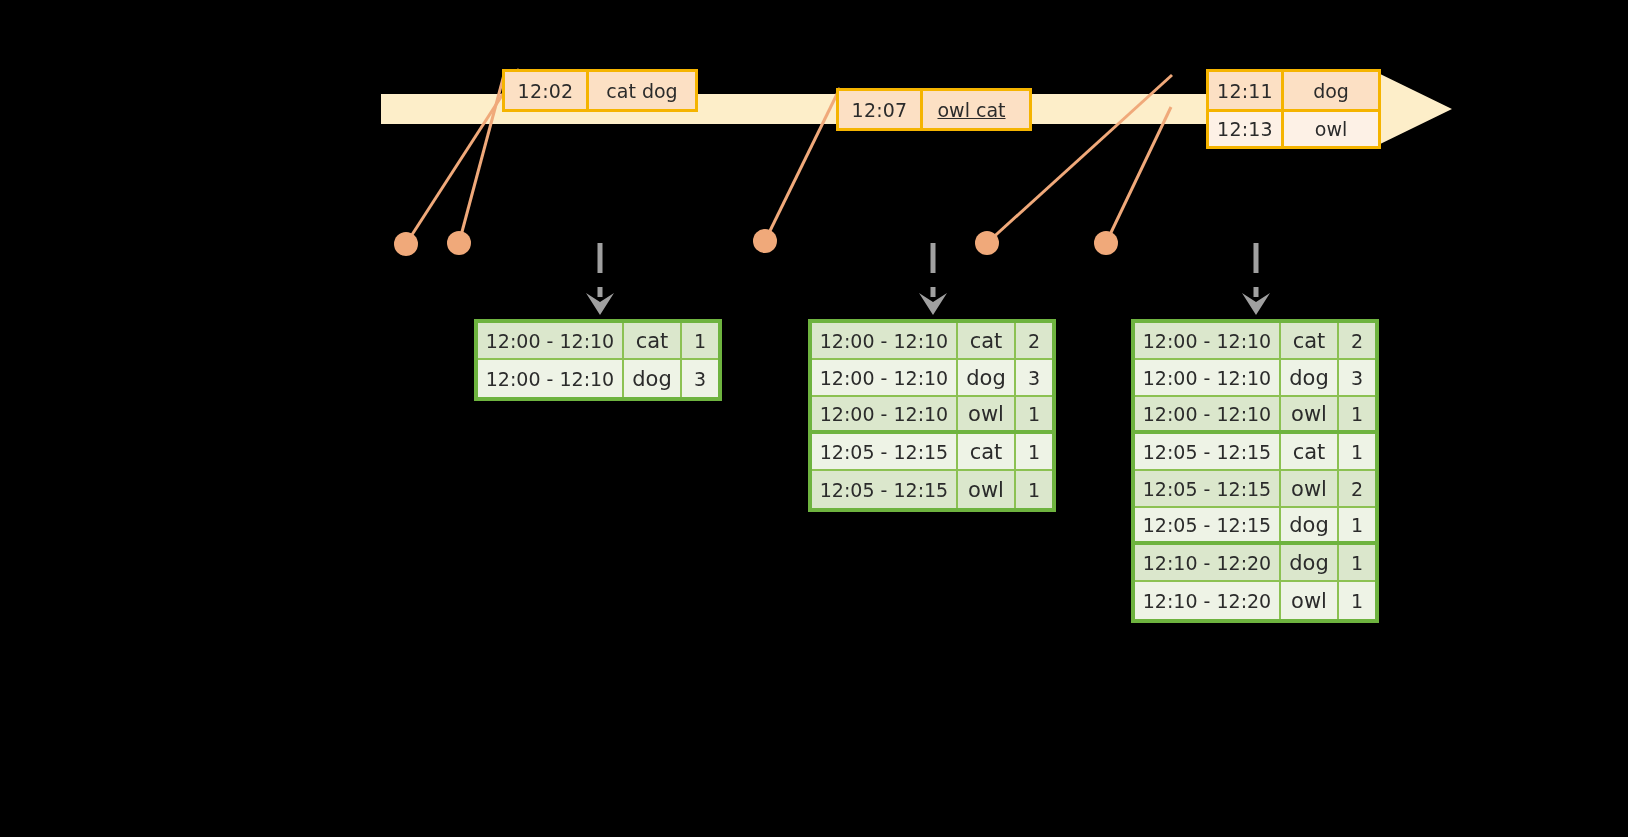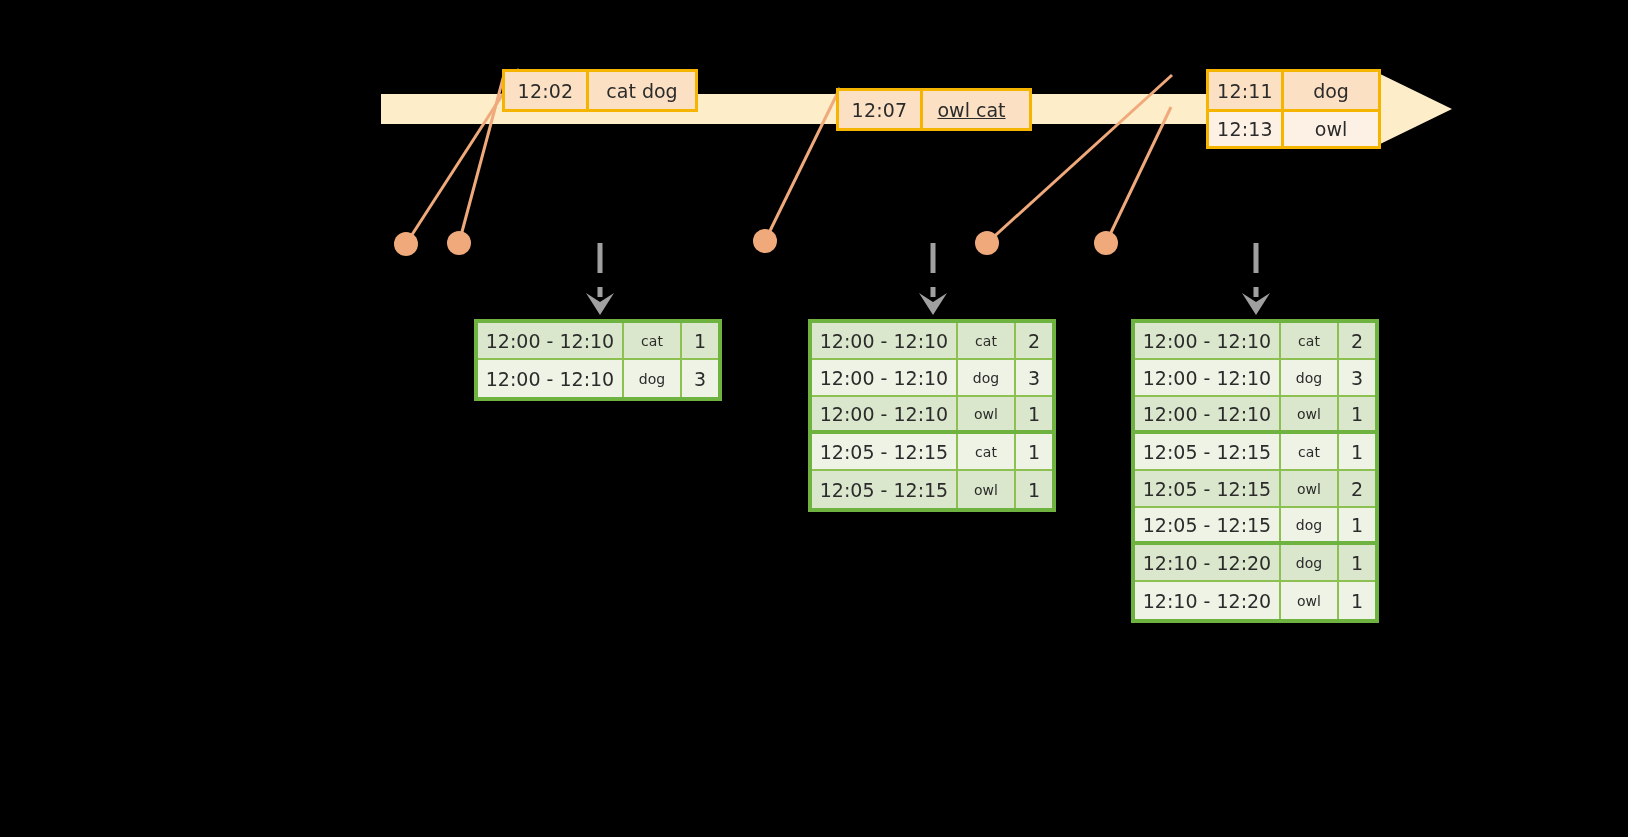--- a/index.html
+++ b/index.html
@@ -90,21 +90,21 @@
     font-size: 19px;
     color: #2b2b2b;
     width: 146px;
   }
   .res-key {
     box-sizing: border-box;
     border-right: 2px solid #8cc152;
     display: flex;
     align-items: center;
     justify-content: center;
-    font-size: 14px;
+    font-size: 21px;
     color: #2b2b2b;
     width: 58px;
   }
   .res-cnt {
     box-sizing: border-box;
     display: flex;
     align-items: center;
     justify-content: center;
     font-size: 19px;
     color: #2b2b2b;

